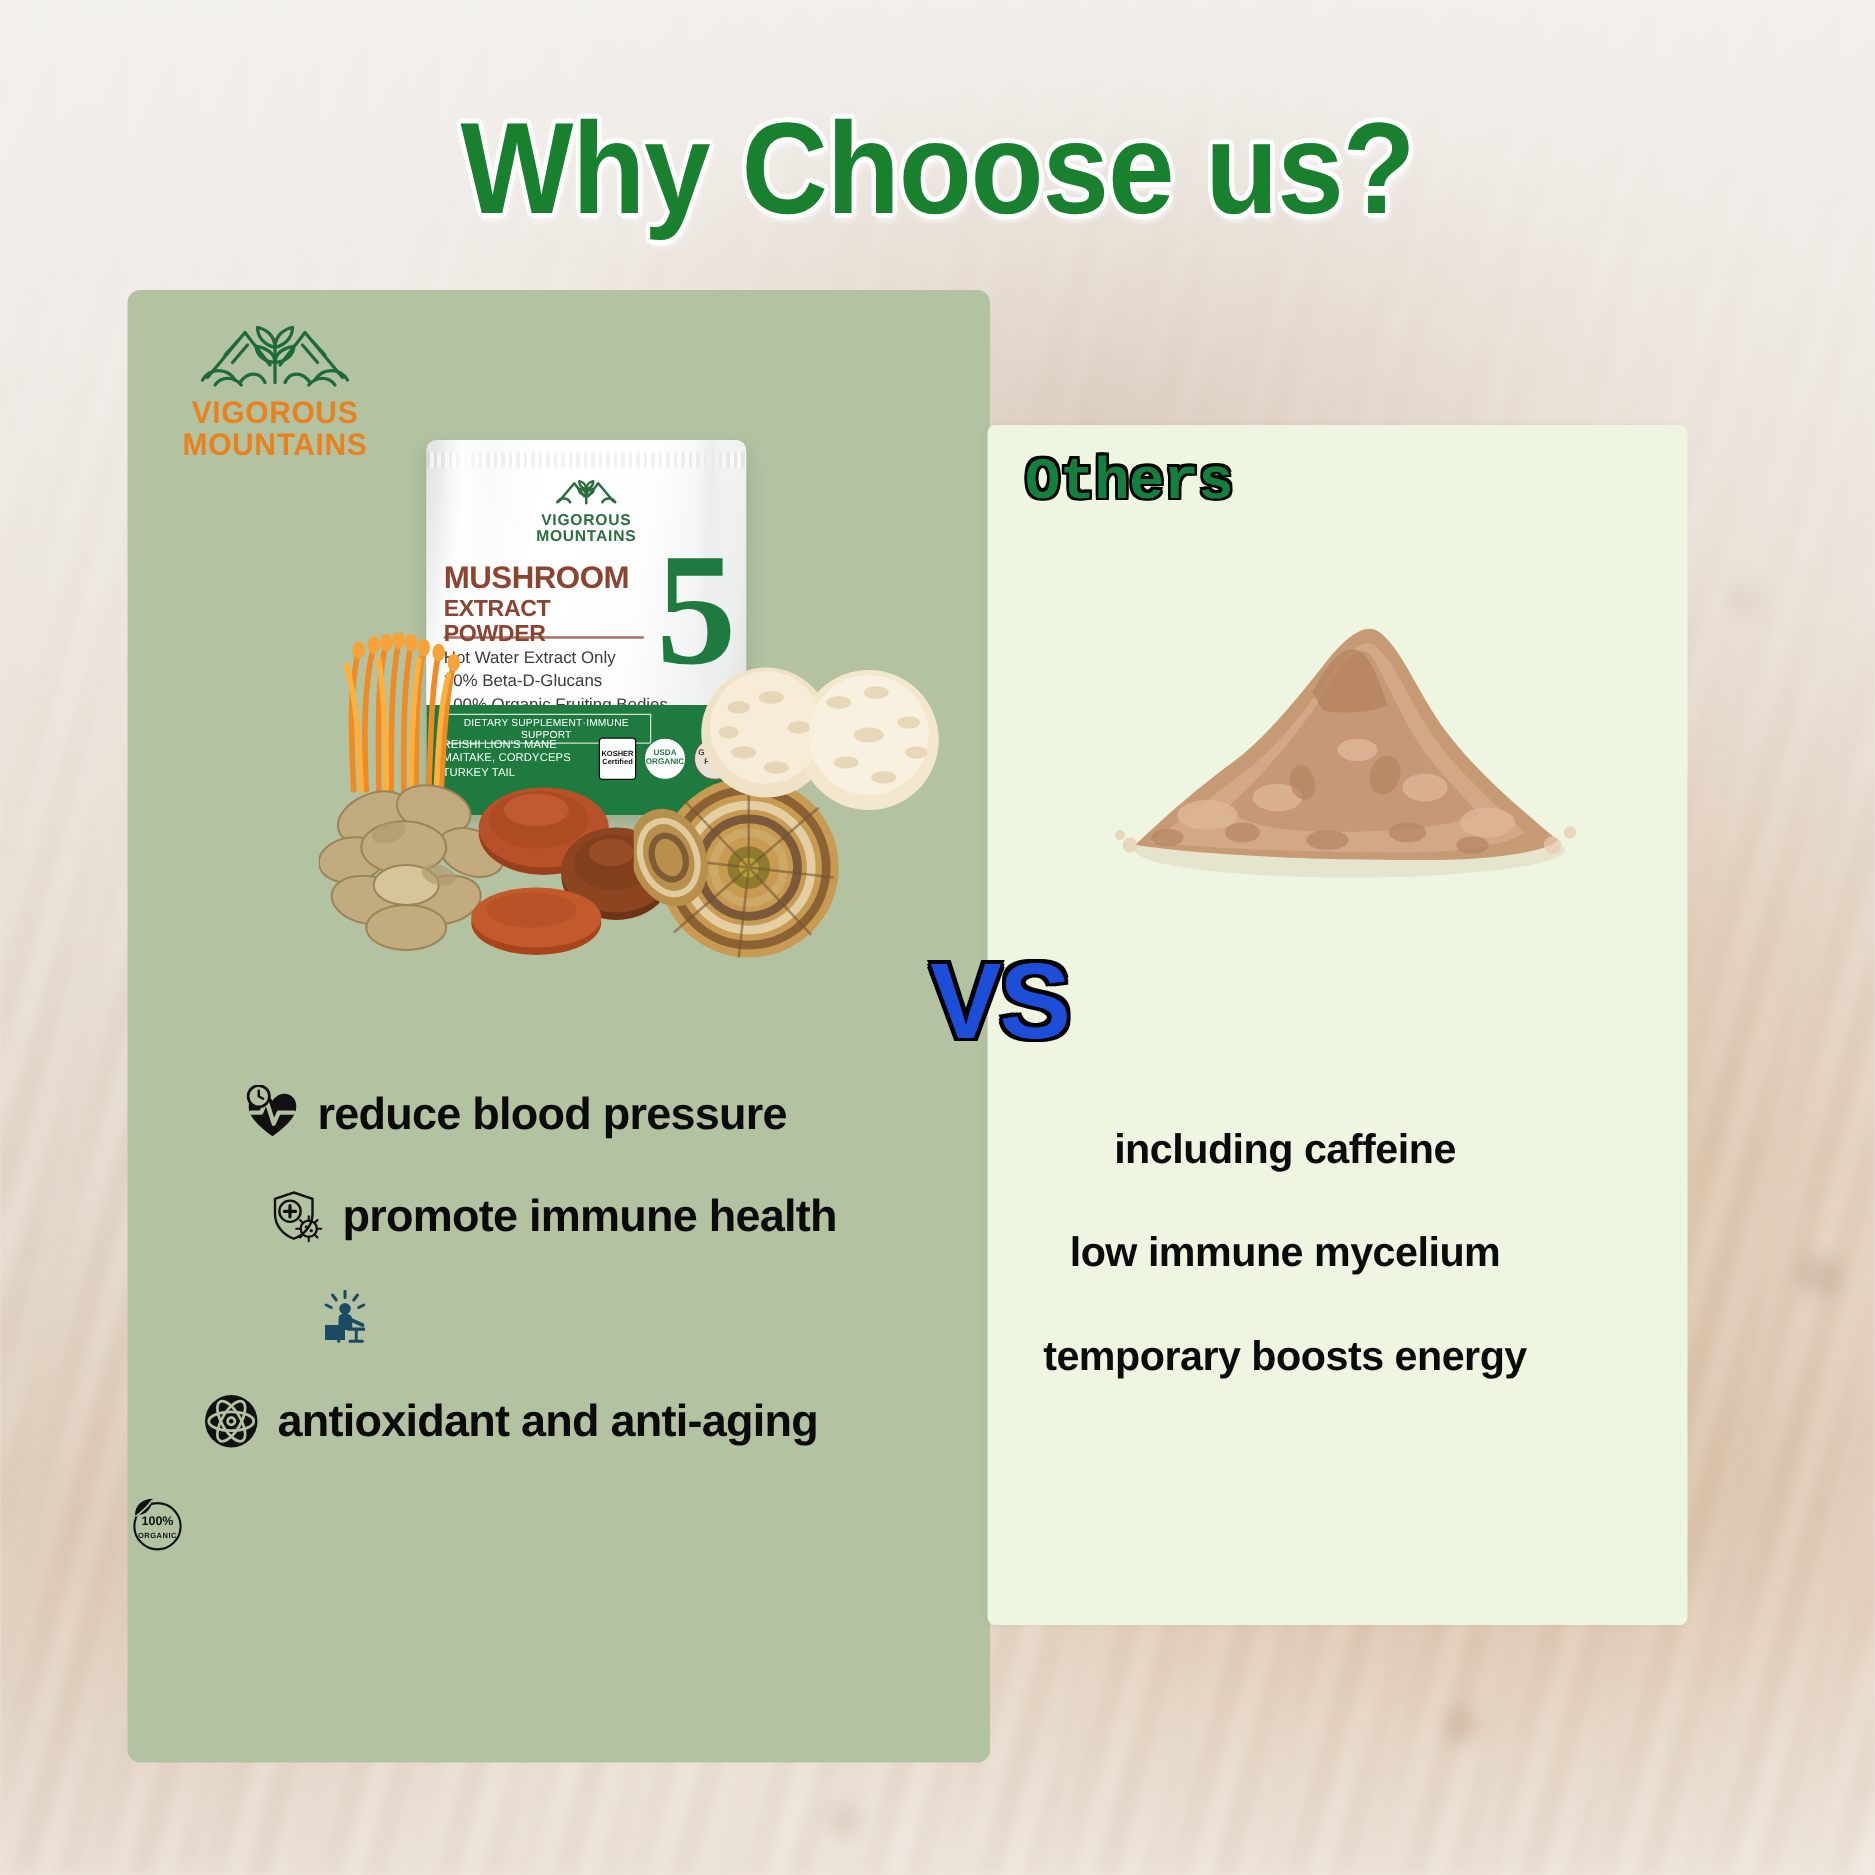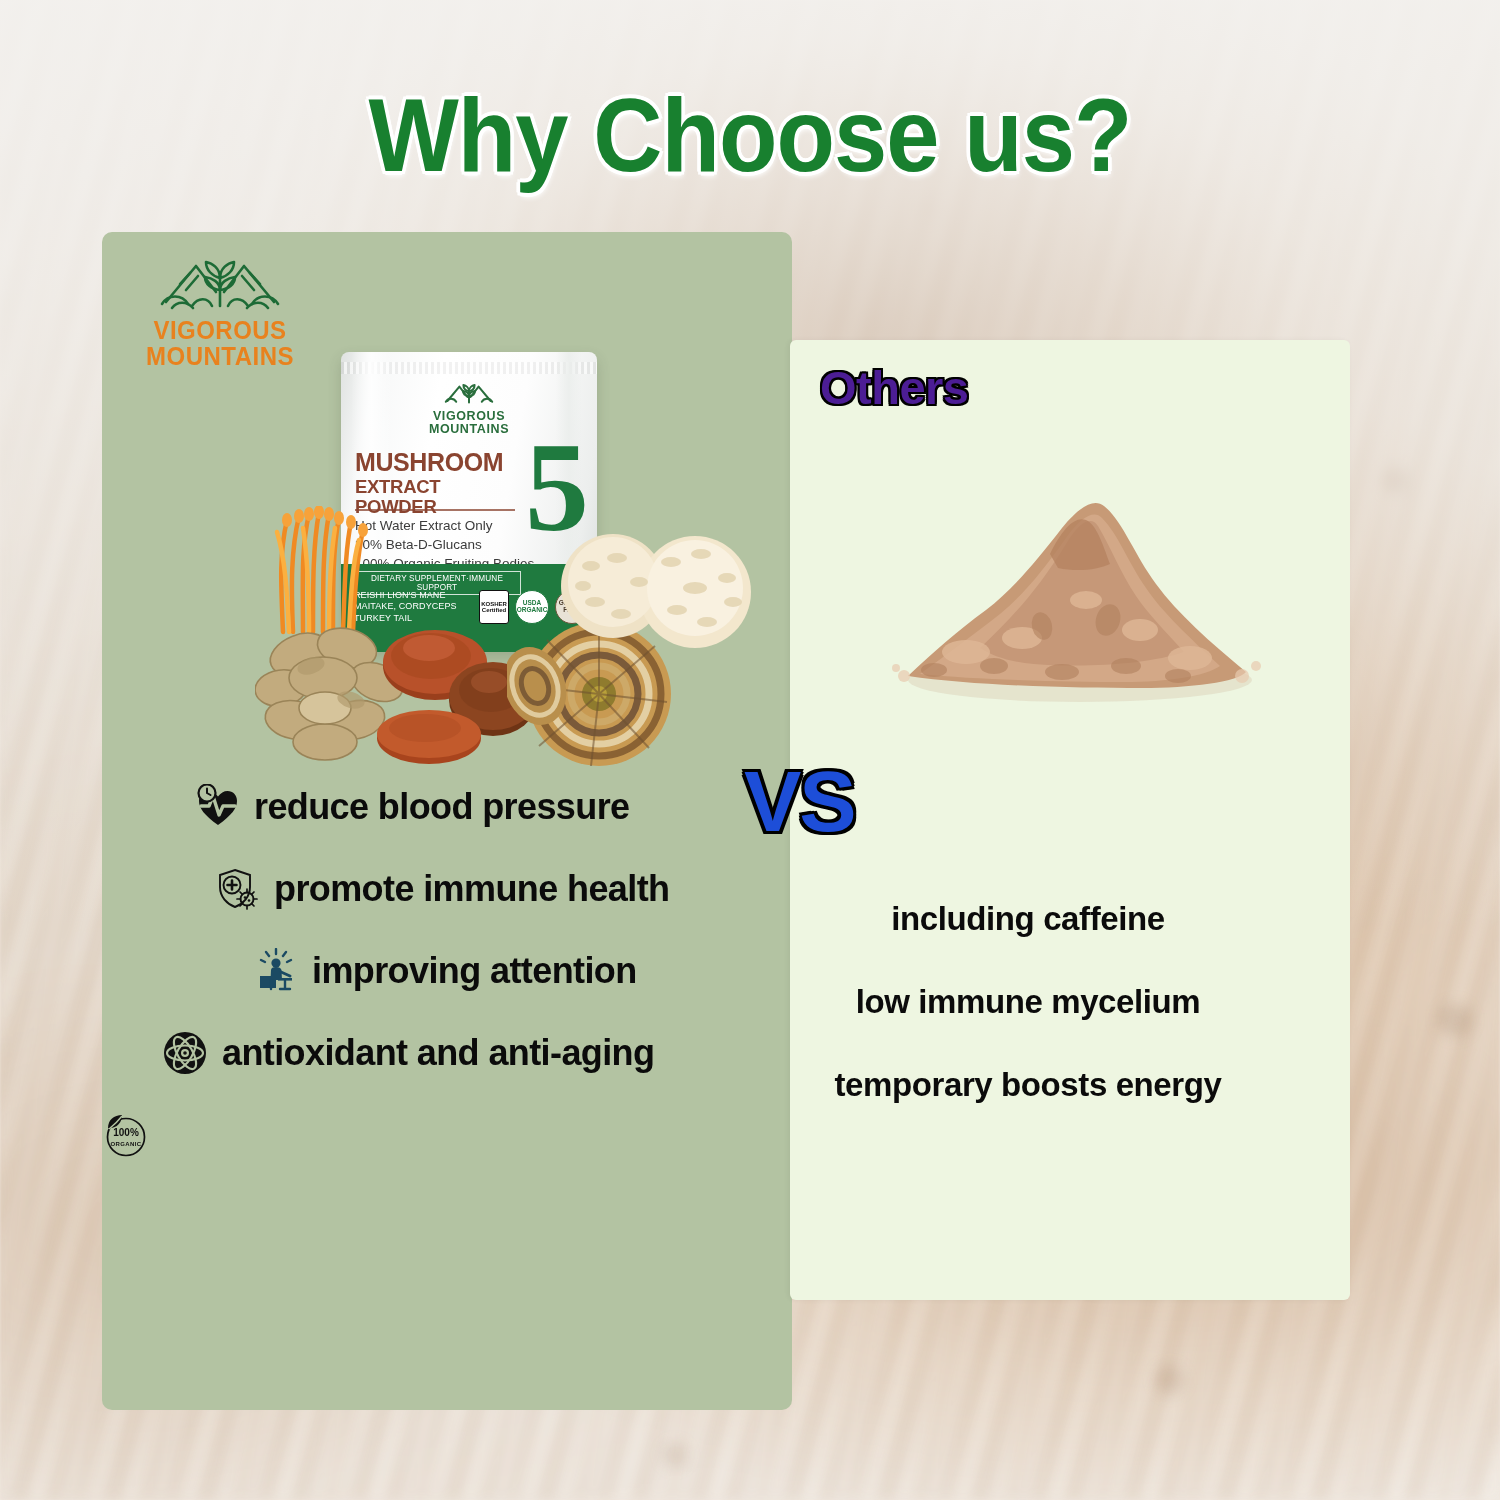--- a/index.html
+++ b/index.html
@@ -150,30 +150,31 @@
     position:absolute; left:744px; top:752px;
     font-size:86px; font-weight:bold; color:#1d4ed8;
     letter-spacing:-2px;
     text-shadow: -3px 0 0 #000, 3px 0 0 #000, 0 -3px 0 #000, 0 3px 0 #000,
                  -3px -3px 0 #000, 3px -3px 0 #000, -3px 3px 0 #000, 3px 3px 0 #000;
   }
 
   
   #others-title {
     position:absolute; left:820px; top:360px;
-    font-size:47px; font-weight:bold; color:#4c1d95; letter-spacing:-.5px;
+    font-size:47px; font-weight:bold; color:#15803d; letter-spacing:-.5px;
     text-shadow: -2px 0 0 #000, 2px 0 0 #000, 0 -2px 0 #000, 0 2px 0 #000,
                  -2px -2px 0 #000, 2px -2px 0 #000, -2px 2px 0 #000, 2px 2px 0 #000;
+    font-family: Liberation Mono, monospace;
   }
 
   
   #powder-pile { position:absolute; left:890px; top:480px; width:380px; height:230px; }
 
   
-  #benefits { position:absolute; left:102px; top:784px; width:690px; }
+  #benefits { position:absolute; left:102px; top:868px; width:690px; }
   .benefit { display:flex; align-items:center; gap:14px; margin-bottom:36px; }
   .benefit:nth-child(1) { padding-left:92px; }
   .benefit:nth-child(2) { padding-left:112px; }
   .benefit:nth-child(3) { padding-left:150px; }
   .benefit:nth-child(4) { padding-left:60px; }
   .benefit:nth-child(5) { padding-left:0; margin-bottom:0;text-decoration:underline; }
   .benefit-icon { flex:0 0 auto; width:46px; height:46px; display:flex; align-items:center; justify-content:center; }
   .benefit-text { font-size:36px; font-weight:bold; color:#0b0b0b; white-space:nowrap; letter-spacing:-.6px; }
 
   
@@ -489,21 +490,20 @@
           </g>
           <circle cx="24" cy="15" r="4.6" fill="#1b4a63"></circle>
           <path d="M19 22 C19 20 21 19 24 19 C27 19 29 20 29.5 22 L30 32 L18.5 32 Z" fill="#1b4a63"></path>
           <path d="M29 24 L38 28" stroke="#1b4a63" stroke-width="3" stroke-linecap="round" fill="none"></path>
           <rect x="8" y="28" width="16" height="12" fill="#1b4a63"></rect>
           <rect x="26" y="30" width="14" height="2.6" fill="#1b4a63"></rect>
           <path d="M33 32.6 L33 41 M28 41 L38 41" stroke="#1b4a63" stroke-width="2.4" stroke-linecap="round" fill="none"></path>
           <path d="M19 32 L19 41" stroke="#1b4a63" stroke-width="2.4" stroke-linecap="round"></path>
         </svg>
       </span>
-      <span class="benefit-text">improving attention</span>
     </div>
 
     <div class="benefit">
       <span class="benefit-icon">
         <svg width="46" height="46" viewBox="0 0 46 46">
           <circle cx="23" cy="23" r="21" fill="#111"></circle>
           <g fill="none" stroke="#b3c3a2" stroke-width="2.2">
             <ellipse cx="23" cy="23" rx="18" ry="7.5"></ellipse>
             <ellipse cx="23" cy="23" rx="18" ry="7.5" transform="rotate(60 23 23)"></ellipse>
             <ellipse cx="23" cy="23" rx="18" ry="7.5" transform="rotate(120 23 23)"></ellipse>

